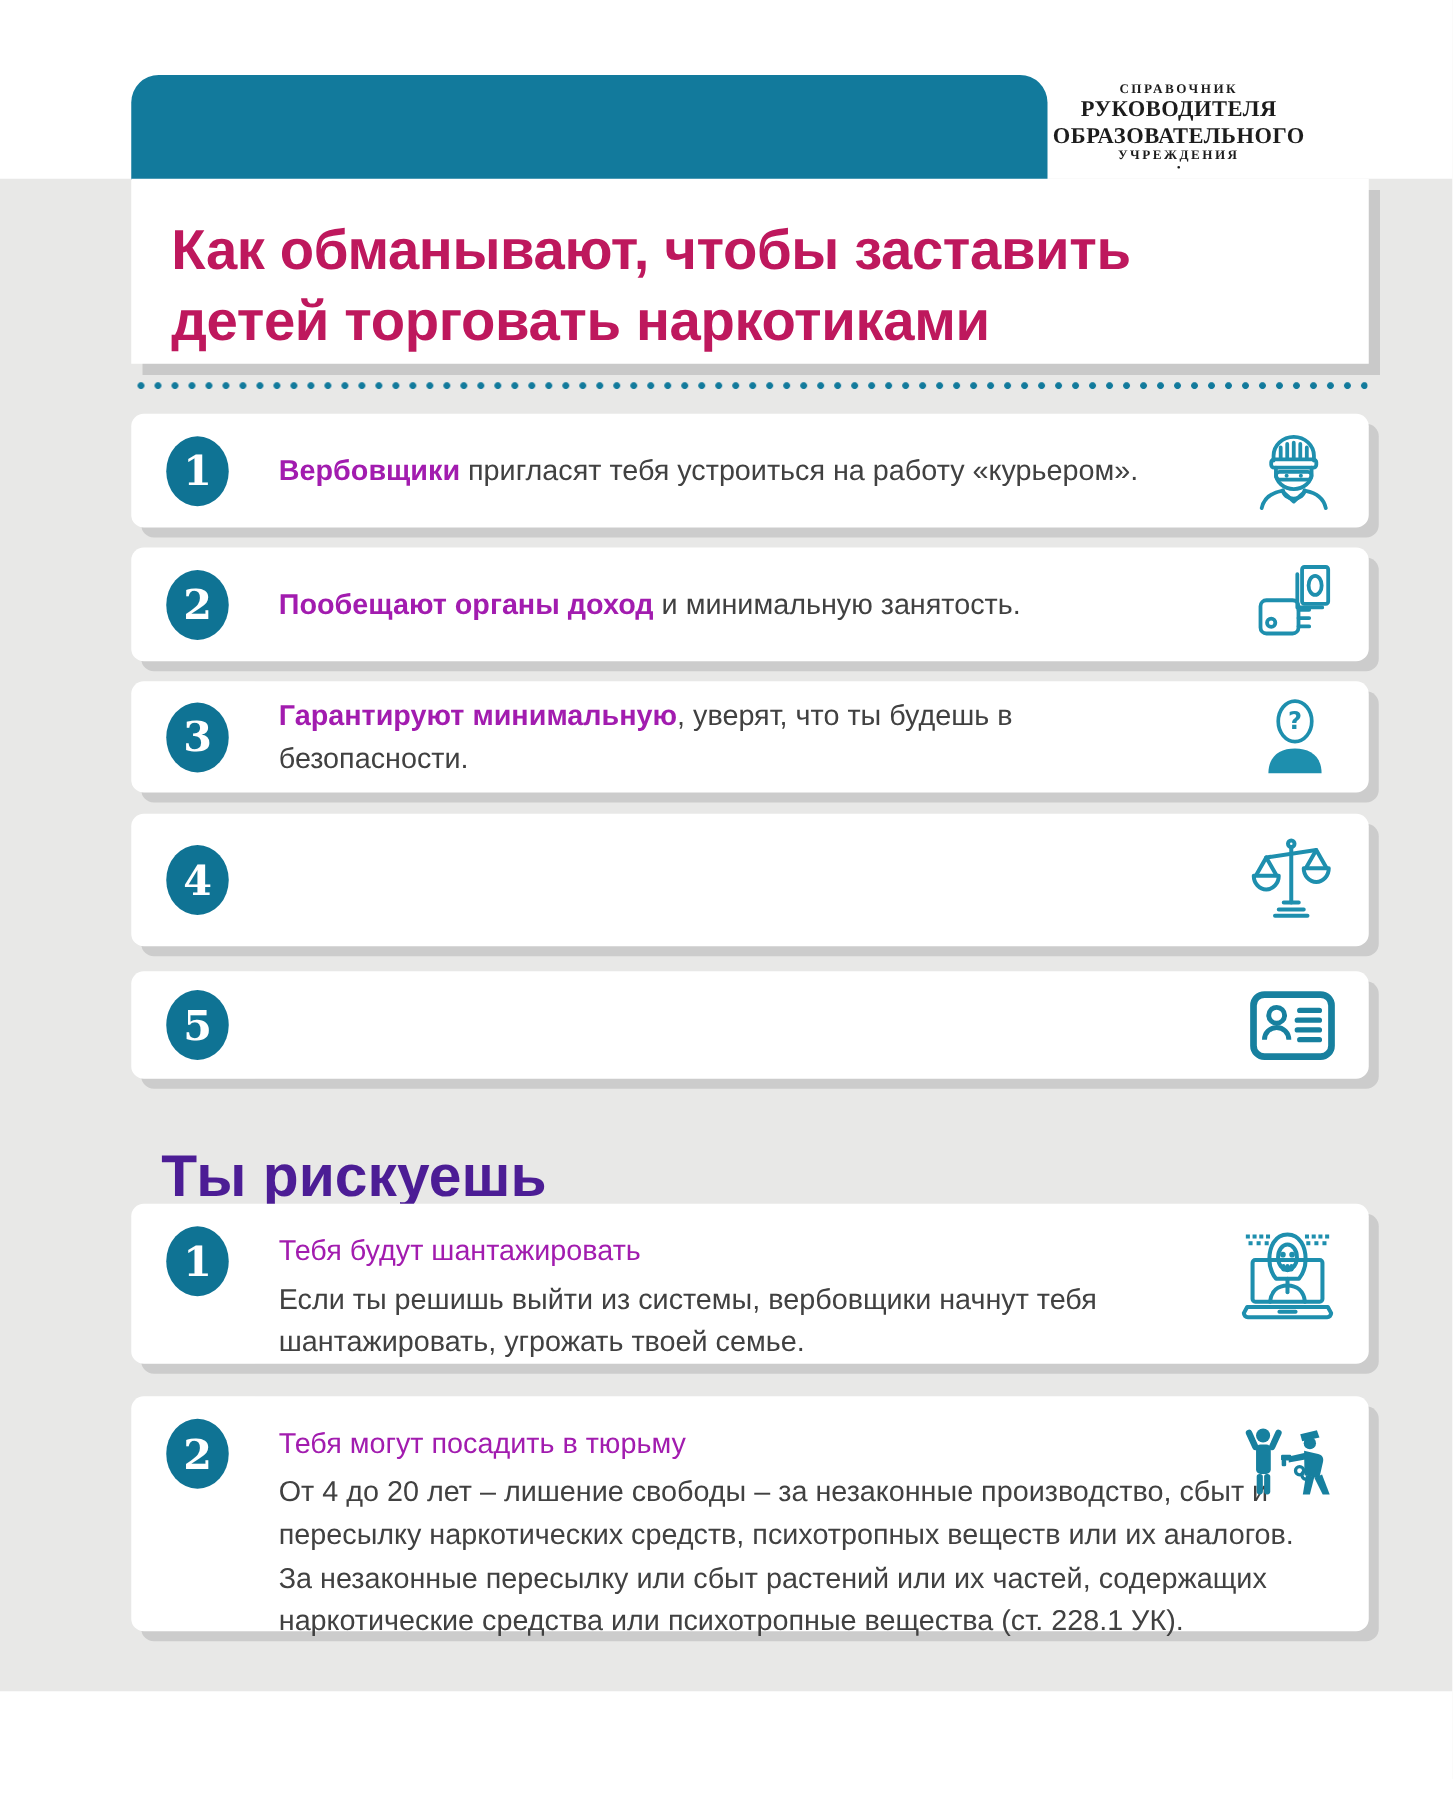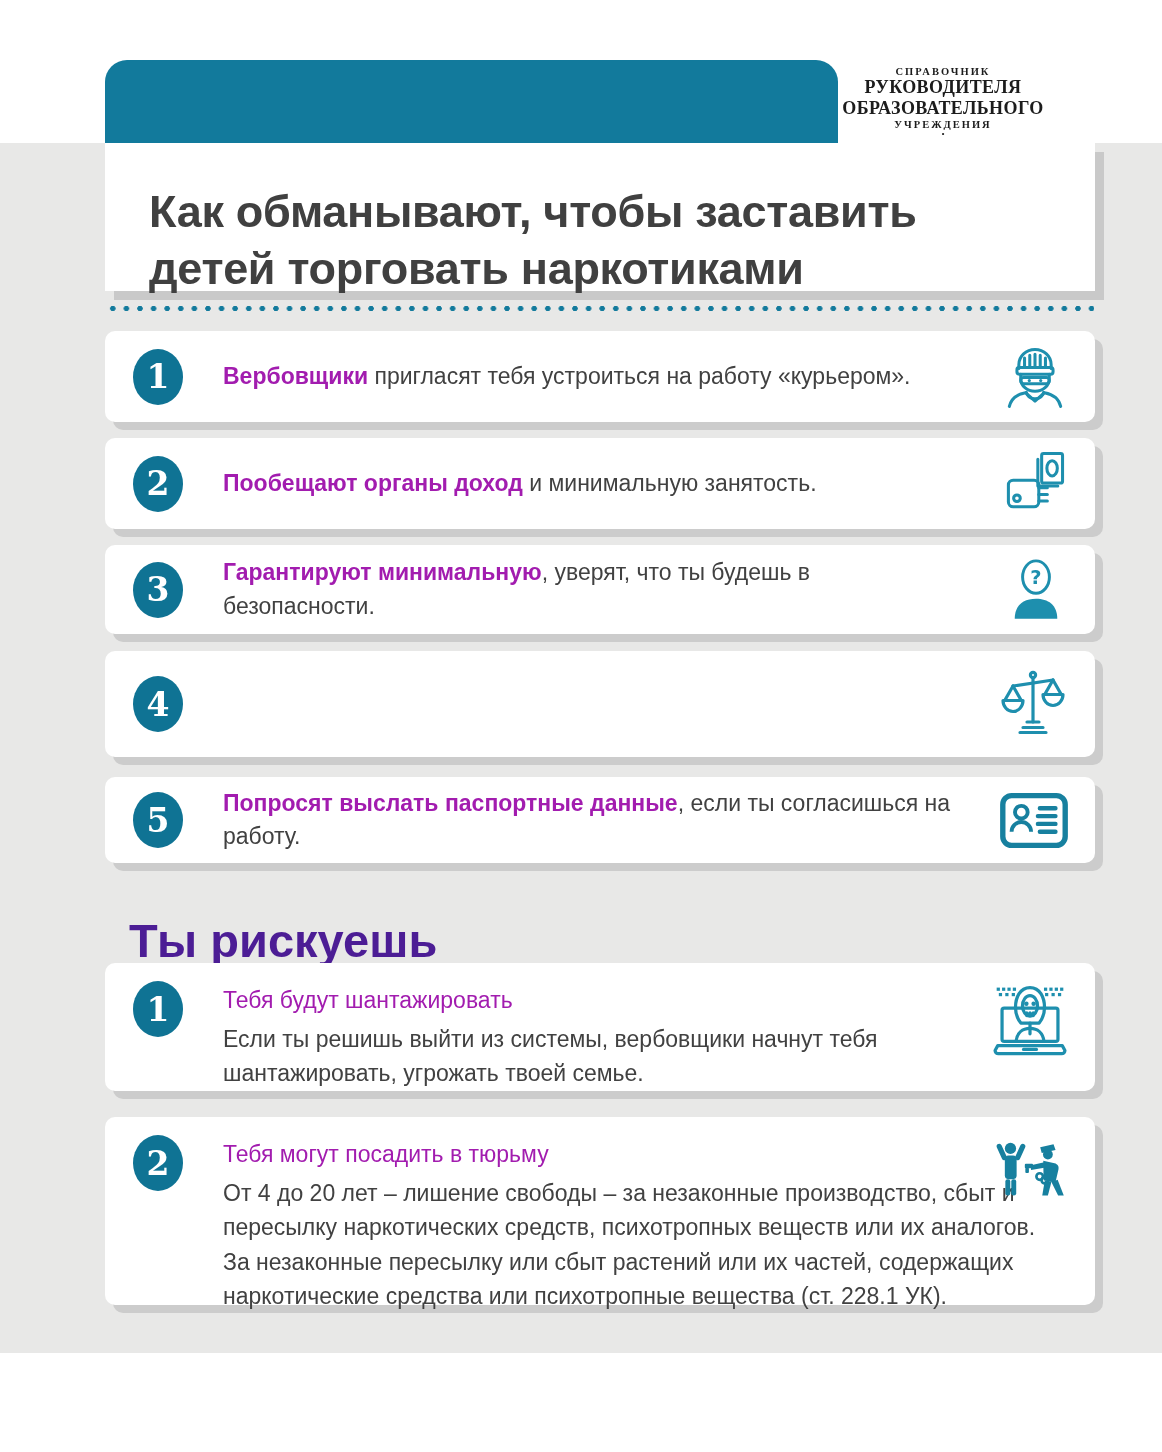--- a/index.html
+++ b/index.html
@@ -8,22 +8,22 @@
   .gray-bg{position:absolute;left:0;top:143px;width:1162px;height:1210px;background:#e8e8e7;}
   .teal-band{position:absolute;left:105px;top:60px;width:733px;height:84px;background:#127a9c;
              border-radius:22px 22px 0 0;}
   .logo{position:absolute;left:838px;top:66px;width:210px;text-align:center;color:#1c1c1c;
         font-family:"Liberation Serif","DejaVu Serif",serif;}
   .logo .l-small{font-size:10.5px;letter-spacing:2px;font-weight:bold;}
   .logo .l-big{font-size:18px;font-weight:bold;letter-spacing:.4px;line-height:1.18;}
   .logo .l-dot{font-size:9px;line-height:.9;}
   .title-card{position:absolute;left:105px;top:143px;width:990px;height:148px;background:#ffffff;
               box-shadow:9px 9px 0 #c9c9c9;}
-  .title-card h1{margin:16px;padding:24px 2px 0 28px;font-size:45px;line-height:1.27;font-weight:bold;
-                 color:#404040;letter-spacing:-.3px;}
+  .title-card h1{margin:4px;padding:24px 2px 0 28px;font-size:45px;line-height:1.27;font-weight:bold;
+                 color:#be185d;letter-spacing:-.3px;}
   .dotted{position:absolute;left:106px;top:305px;width:988px;height:7px;
           background-image:radial-gradient(circle,#127a9c 2.4px,rgba(0,0,0,0) 3px);
           background-size:13.6px 7px;background-repeat:repeat-x;}
   .card{position:absolute;left:105px;width:990px;background:#ffffff;border-radius:10px;
         box-shadow:8px 8px 0 #cccccc;display:flex;align-items:center;}
   .num{flex:0 0 auto;width:50px;height:56px;border-radius:50%;background:#0f7394;color:#ffffff;
        display:flex;align-items:center;justify-content:center;
        font-family:"DejaVu Serif","Liberation Serif",serif;font-size:33px;font-weight:bold;
        margin-left:28px;}
   .step .txt{margin-left:40px;width:730px;font-size:23px;line-height:1.45;color:#414141;}
@@ -133,21 +133,20 @@
           <path d="M34,58 h12 M30,63.5 h20 M27,68.5 h26"></path>
         </g>
       </svg>
     </div>
   </div>
 
   <div class="card step" style="top:777px;height:86px;">
     <div class="num">
         <span>5</span>
       </div>
-    <div class="txt"><b>Попросят выслать паспортные данные</b><span>, если ты согласишься на работу.</span></div>
     <div class="icon">
       <svg width="78" height="78" viewBox="0 0 80 80">
         <rect x="8" y="15" width="64" height="51" rx="9" fill="none" stroke="#17809f" stroke-width="5.5"></rect>
         <circle cx="27" cy="32" r="6.5" fill="none" stroke="#17809f" stroke-width="4"></circle>
         <path d="M17,52 a10,10 0 0 1 20,0" fill="none" stroke="#17809f" stroke-width="4"></path>
         <path d="M46,28 h16 M44,36 h18 M44,44 h18 M46,52 h16" stroke="#17809f" stroke-width="4.5" stroke-linecap="round"></path>
       </svg>
     </div>
   </div>
 

